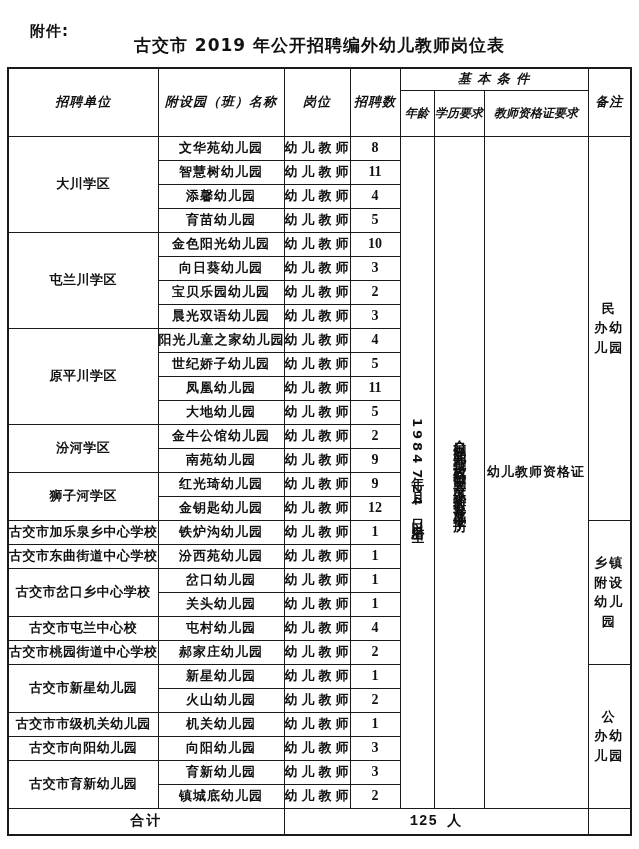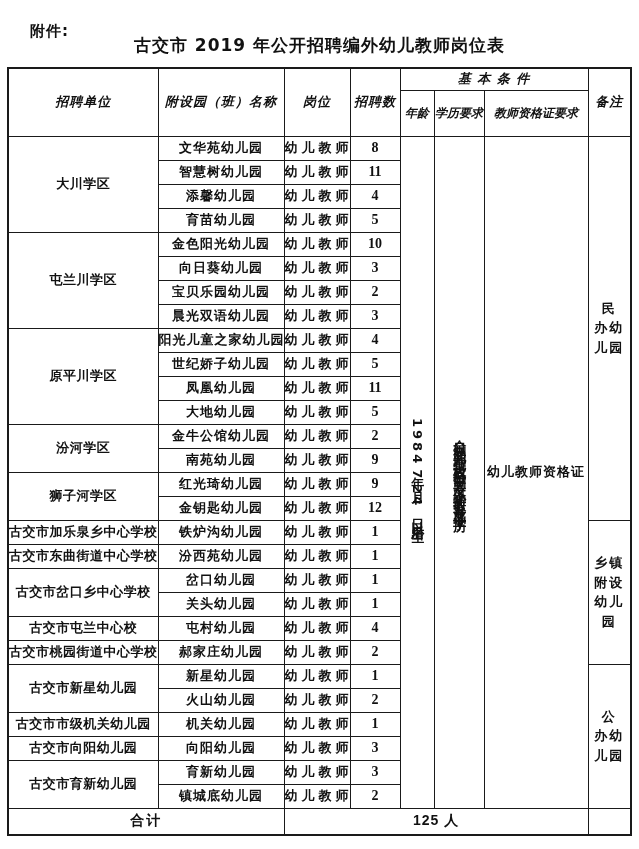--- a/index.html
+++ b/index.html
@@ -39,21 +39,21 @@
   td.v-cell{vertical-align:middle;}
   .v-text{
     writing-mode:vertical-rl;text-orientation:mixed;
     margin:0 auto;letter-spacing:3px;font-size:13px;font-weight:bold;
     line-height:1.1;display:inline-block;
   }
   td.cert{font-size:13px;letter-spacing:1px;}
   td.remark{font-size:13px;letter-spacing:2px;line-height:1.5;padding:0 4px;}
   tfoot tr{height:27px;}
   tfoot td{font-size:14px;letter-spacing:2px;}
-  tfoot td.total-val{font-family:Liberation Sans, sans-serif;letter-spacing:1px;}
+  tfoot td.total-val{font-family:Liberation Mono, monospace;letter-spacing:1px;}
 </style>
 </head>
 <body>
 
 <div class="attachment">附件:</div>
 <div class="doc-title">古交市 2019 年公开招聘编外幼儿教师岗位表</div>
 
 <table class="positions">
   <colgroup>
     <col style="width:150px">

